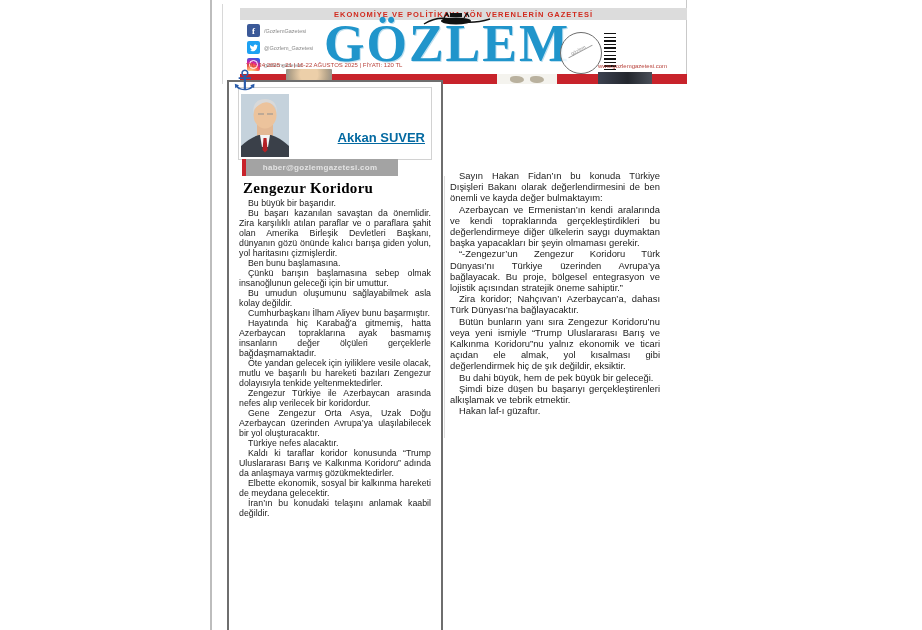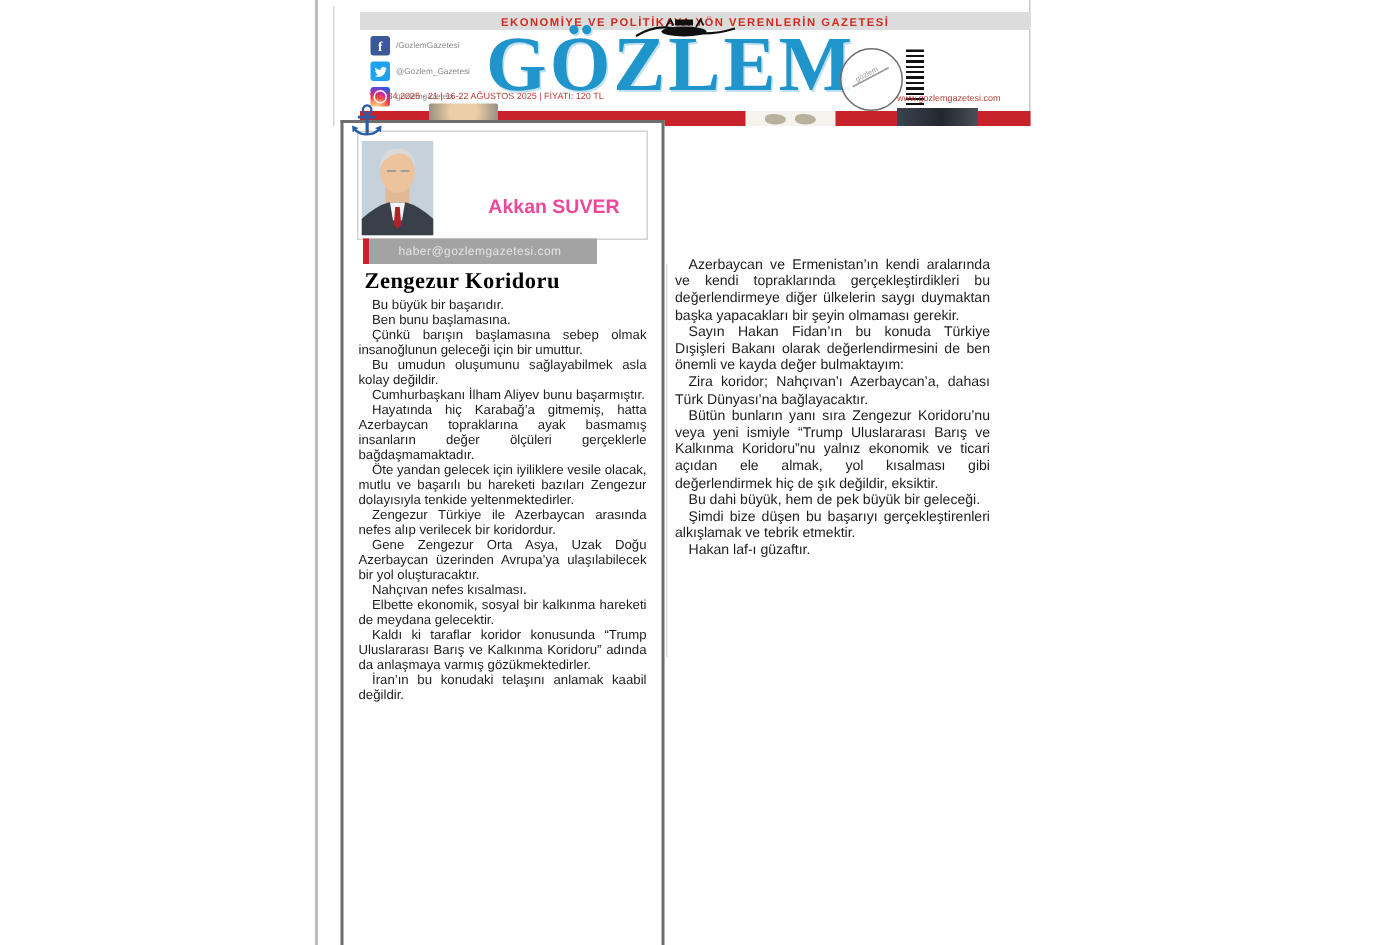--- a/index.html
+++ b/index.html
@@ -46,25 +46,25 @@
   .thumb-sketch i{width:14px;height:7px;background:#b9b19e;border-radius:40% 60% 50% 50%;}
   .thumb-dark{left:598px;top:72px;width:54px;height:12px;
      background:linear-gradient(90deg,#3c4250,#23272e 55%,#4a4f59);}
 
   
   .clipbox{position:absolute;left:227px;top:80px;width:212px;height:552px;background:#fff;
            border:2px solid #6e6e6e;border-bottom:none;z-index:5;}
   .author-frame{position:absolute;left:9px;top:5px;width:192px;height:71px;border:1px solid #d2d2d2;
                 background:#fff;}
   .photo{position:absolute;left:12px;top:12px;width:48px;height:63px;z-index:2;}
-  .author-name{position:absolute;right:28px;top:48px;font-size:13px;font-weight:bold;color:#ec4899;}
+  .author-name{position:absolute;right:16px;top:48px;font-size:13px;font-weight:bold;color:#0369a1;text-decoration:underline;}
   .email-bar{position:absolute;left:13px;top:77px;width:156px;height:17px;background:#a3a3a3;
              display:flex;align-items:center;justify-content:center;}
   .email-bar:before{content:"";position:absolute;left:0;top:0;width:4px;height:17px;background:#c8232b;}
-  .email-text{font-size:8px;color:#e3e3e3;letter-spacing:.3px;}
+  .email-text{font-size:8px;color:#e3e3e3;letter-spacing:.3px;font-weight:bold;}
   .headline{position:absolute;left:14px;top:88px;width:190px;font-family:"Liberation Serif",serif;
             font-weight:bold;font-size:15px;color:#000;letter-spacing:.3px;}
   .col1{position:absolute;left:10px;top:116px;width:192px;}
   .col1 p, .col2 p{margin:0;font-size:8.8px;line-height:10px;text-align:justify;text-indent:9px;
                    color:#1c1c1c;}
 
   
   .col2rule{position:absolute;left:444px;top:176px;width:1px;height:262px;background:#dedede;}
   .col2{position:absolute;left:450px;top:170px;width:210px;}
   .col2 p{font-size:9.4px;line-height:11.2px;}
@@ -147,41 +147,43 @@
     <div class="author-name">Akkan SUVER</div>
 
     <div class="email-bar">
       <span class="email-text">haber@gozlemgazetesi.com</span>
     </div>
 
     <h1 class="headline">Zengezur Koridoru</h1>
 
     <div class="col1">
         <p>Bu büyük bir başarıdır.</p>
+        <p>Bu başarı kazanılan savaştan da önemlidir. Zira karşılıklı atılan paraflar ve o paraflara şahit olan Amerika Birleşik Devletleri Başkanı, dünyanın gözü önünde kalıcı barışa giden yolun, yol haritasını çizmişlerdir.</p>
         <p>Ben bunu başlamasına.</p>
         <p>Çünkü barışın başlamasına sebep olmak insanoğlunun geleceği için bir umuttur.</p>
         <p>Bu umudun oluşumunu sağlayabilmek asla kolay değildir.</p>
         <p>Cumhurbaşkanı İlham Aliyev bunu başarmıştır.</p>
         <p>Hayatında hiç Karabağ’a gitmemiş, hatta Azerbaycan topraklarına ayak basmamış insanların değer ölçüleri gerçeklerle bağdaşmamaktadır.</p>
         <p>Öte yandan gelecek için iyiliklere vesile olacak, mutlu ve başarılı bu hareketi bazıları Zengezur dolayısıyla tenkide yeltenmektedirler.</p>
         <p>Zengezur Türkiye ile Azerbaycan arasında nefes alıp verilecek bir koridordur.</p>
         <p>Gene Zengezur Orta Asya, Uzak Doğu Azerbaycan üzerinden Avrupa’ya ulaşılabilecek bir yol oluşturacaktır.</p>
-        <p>Nahçıvan nefes kısalması.</p>
+        <p>Türkiye nefes alacaktır.</p>
+        <p>Kaldı ki taraflar koridor konusunda “Trump Uluslararası Barış ve Kalkınma Koridoru” adında da anlaşmaya varmış gözükmektedirler.</p>
         <p>Elbette ekonomik, sosyal bir kalkınma hareketi de meydana gelecektir.</p>
-        <p>Kaldı ki taraflar koridor konusunda “Trump Uluslararası Barış ve Kalkınma Koridoru” adında da anlaşmaya varmış gözükmektedirler.</p>
         <p>İran’ın bu konudaki telaşını anlamak kaabil değildir.</p>
       </div>
   </div>
 
   <span class="anchor-icon">⚓</span>
 
   <div class="col2rule"></div>
   <div class="col2">
+      <p>Sayın Hakan Fidan’ın bu konuda Türkiye Dışişleri Bakanı olarak değerlendirmesini de ben önemli ve kayda değer bulmaktayım:</p>
       <p>Azerbaycan ve Ermenistan’ın kendi aralarında ve kendi topraklarında gerçekleştirdikleri bu değerlendirmeye diğer ülkelerin saygı duymaktan başka yapacakları bir şeyin olmaması gerekir.</p>
-      <p>Sayın Hakan Fidan’ın bu konuda Türkiye Dışişleri Bakanı olarak değerlendirmesini de ben önemli ve kayda değer bulmaktayım:</p>
+      <p>“-Zengezur’un Zengezur Koridoru Türk Dünyası’nı Türkiye üzerinden Avrupa’ya bağlayacak. Bu proje, bölgesel entegrasyon ve lojistik açısından stratejik öneme sahiptir.”</p>
       <p>Zira koridor; Nahçıvan’ı Azerbaycan’a, dahası Türk Dünyası’na bağlayacaktır.</p>
       <p>Bütün bunların yanı sıra Zengezur Koridoru’nu veya yeni ismiyle “Trump Uluslararası Barış ve Kalkınma Koridoru”nu yalnız ekonomik ve ticari açıdan ele almak, yol kısalması gibi değerlendirmek hiç de şık değildir, eksiktir.</p>
       <p>Bu dahi büyük, hem de pek büyük bir geleceği.</p>
       <p>Şimdi bize düşen bu başarıyı gerçekleştirenleri alkışlamak ve tebrik etmektir.</p>
       <p>Hakan laf-ı güzaftır.</p>
     </div>
 
 </div>
 
 </body></html>

